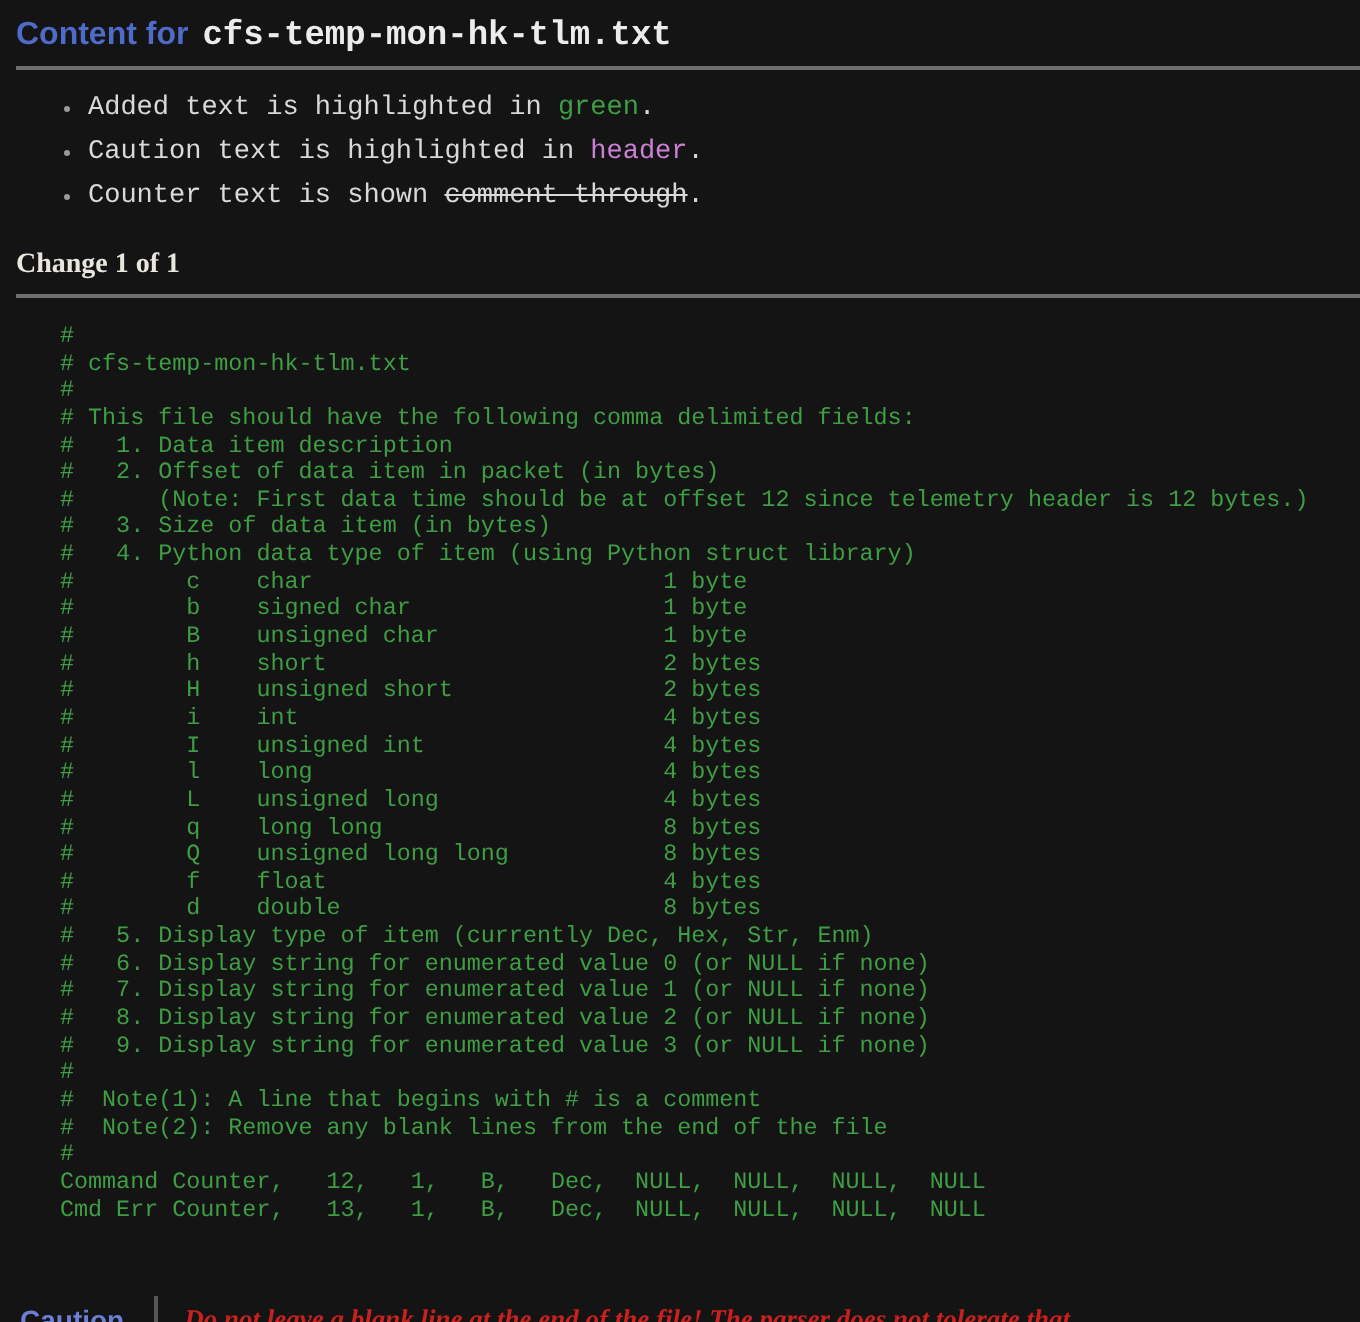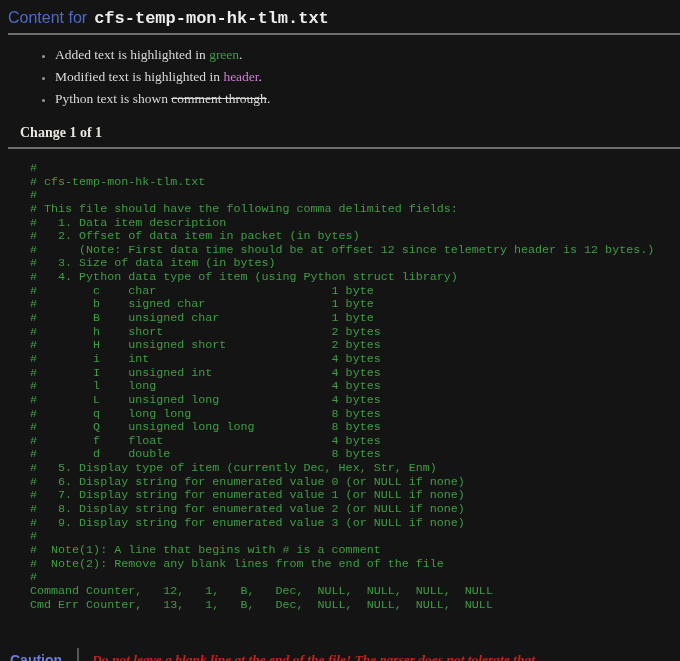--- a/index.html
+++ b/index.html
@@ -10,42 +10,42 @@
   *{box-sizing:border-box;}
   html,body{margin:0;padding:0;}
   body{
     width:680px;height:661px;overflow:hidden;
     background:var(--background);
     color:var(--body-text);
     font-family:"Liberation Serif",serif;
   }
   .page-title{margin:0;padding:8px 8px 4px 8px;font-size:16px;line-height:20px;}
   .title-prefix{
-    font-family:"Liberation Sans",sans-serif;font-weight:normal;
+    font-family:"Liberation Sans",sans-serif;font-weight:bold;
     color:var(--title-blue);margin-right:7px;text-align:center;
   }
   .title-filename{
     font-family:"Liberation Mono",monospace;font-weight:bold;
     color:#ececec;font-size:17px;
   }
   .rule{
     border:none;height:0;margin:0 0 0 8px;
     border-top:2px solid var(--rule-gray);
   }
   .legend{
     margin:13px 0 15px 8px;padding:0 0 0 36px;
     list-style:disc;font-size:13.5px;line-height:14px;
   }
-  .legend li{margin:0 0 8px 11px;}
+  .legend li{margin:0 0 8px 0;font-family:Liberation Mono, monospace;}
   .legend li::marker{color:#9a9a9a;font-size:11px;}
   .hl-green{color:var(--added-green);}
   .hl-purple{color:var(--modified-purple);}
   .hl-strike{text-decoration:line-through;}
   .change-header{
-    margin:0;padding:4px 8px 6px 20px;font-size:14px;line-height:16px;
+    margin:0;padding:4px 8px 6px 8px;font-size:14px;line-height:16px;
     font-weight:bold;color:#e9e6de;
   }
   .file-content{
     margin:13px 0 0 30px;
     font-family:"Liberation Mono",monospace;
     font-size:11.7px;line-height:13.64px;
     color:var(--code-green);
     white-space:pre;
   }
   .footer{
@@ -70,22 +70,22 @@
 <body>
 
 <div>
 
   <h1 class="page-title"><span class="title-prefix">Content for</span><span class="title-filename">cfs-temp-mon-hk-tlm.txt</span></h1>
 
   <hr class="rule">
 
   <ul class="legend">
     <li><span>Added text is highlighted in </span><span class="hl-green">green</span><span>.</span></li>
-    <li><span>Modified text is highlighted in </span><span class="hl-purple">header</span><span>.</span></li>
-    <li><span>Python text is shown </span><span class="hl-strike">comment through</span><span>.</span></li>
+    <li><span>Caution text is highlighted in </span><span class="hl-purple">header</span><span>.</span></li>
+    <li><span>Counter text is shown </span><span class="hl-strike">comment through</span><span>.</span></li>
   </ul>
 
   <h2 class="change-header">Change 1 of 1</h2>
 
   <hr class="rule">
 
   <pre class="file-content">#
 # cfs-temp-mon-hk-tlm.txt
 #
 # This file should have the following comma delimited fields:

